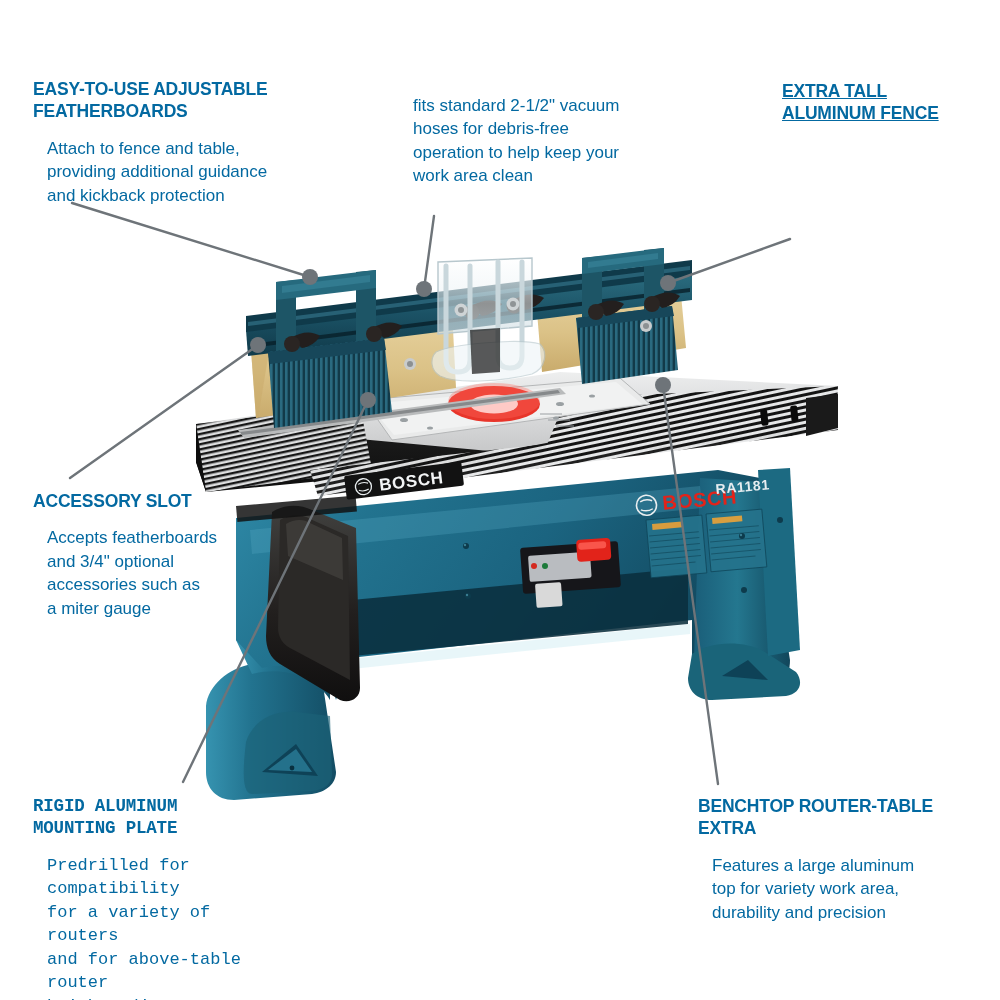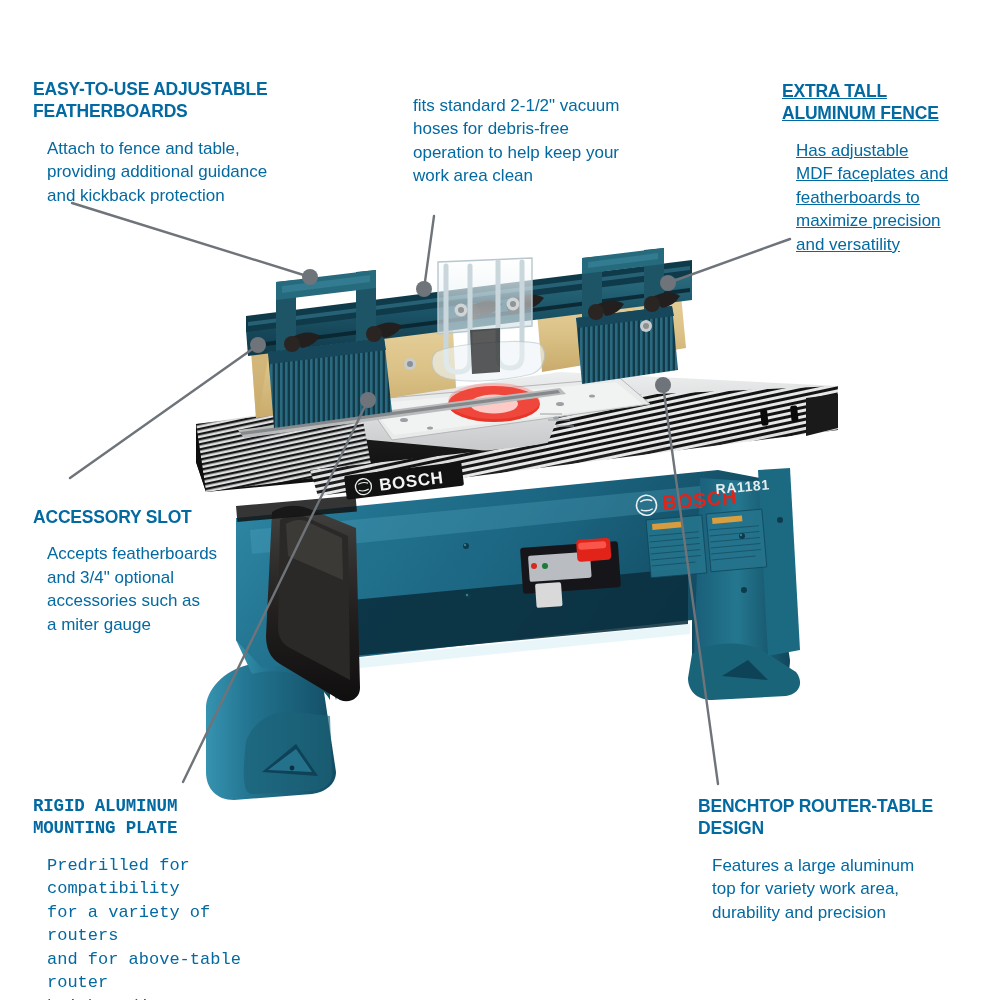--- a/index.html
+++ b/index.html
@@ -34,21 +34,21 @@
   .callout .c-body {
     font-size: 17px;
     line-height: 1.38;
     margin: 14px;
     white-space: pre-line;
   }
 
   #callout-featherboards { left: 33px;  top: 78px;  width: 300px; }
   #callout-dustport      { left: 399px; top: 80px;  width: 258px; }
   #callout-fence         { left: 782px; top: 80px;  width: 190px; text-decoration: underline; }
-  #callout-accessory     { left: 33px;  top: 506px; width: 230px; }
+  #callout-accessory     { left: 33px;  top: 490px; width: 230px; }
   #callout-mountingplate { left: 33px;  top: 795px; width: 250px; font-family: Liberation Mono, monospace; }
   #callout-benchtop      { left: 698px; top: 795px; width: 270px; }
 
   
   #leaders {
     position: absolute;
     left: 0; top: 0;
     width: 1000px;
     height: 1000px;
     pointer-events: none;
@@ -379,25 +379,20 @@
   <div class="callout" id="callout-dustport">
     <p class="c-body">fits standard 2-1/2" vacuum
 hoses for debris-free
 operation to help keep your
 work area clean</p>
   </div>
 
   <div class="callout" id="callout-fence">
     <p class="c-title">EXTRA TALL
 ALUMINUM FENCE</p>
-    <p class="c-body">Has adjustable
-MDF faceplates and
-featherboards to
-maximize precision
-and versatility</p>
   </div>
 
   <div class="callout" id="callout-accessory">
     <p class="c-title">ACCESSORY SLOT</p>
     <p class="c-body">Accepts featherboards
 and 3/4" optional
 accessories such as
 a miter gauge</p>
   </div>
 
@@ -405,19 +400,19 @@
     <p class="c-title">RIGID ALUMINUM
 MOUNTING PLATE</p>
     <p class="c-body">Predrilled for compatibility
 for a variety of routers
 and for above-table router
 height adjustment</p>
   </div>
 
   <div class="callout" id="callout-benchtop">
     <p class="c-title">BENCHTOP ROUTER-TABLE
-DESIGN</p>
+EXTRA</p>
     <p class="c-body">Features a large aluminum
 top for variety work area,
 durability and precision</p>
   </div>
 
 </div>
 
 </body></html>

